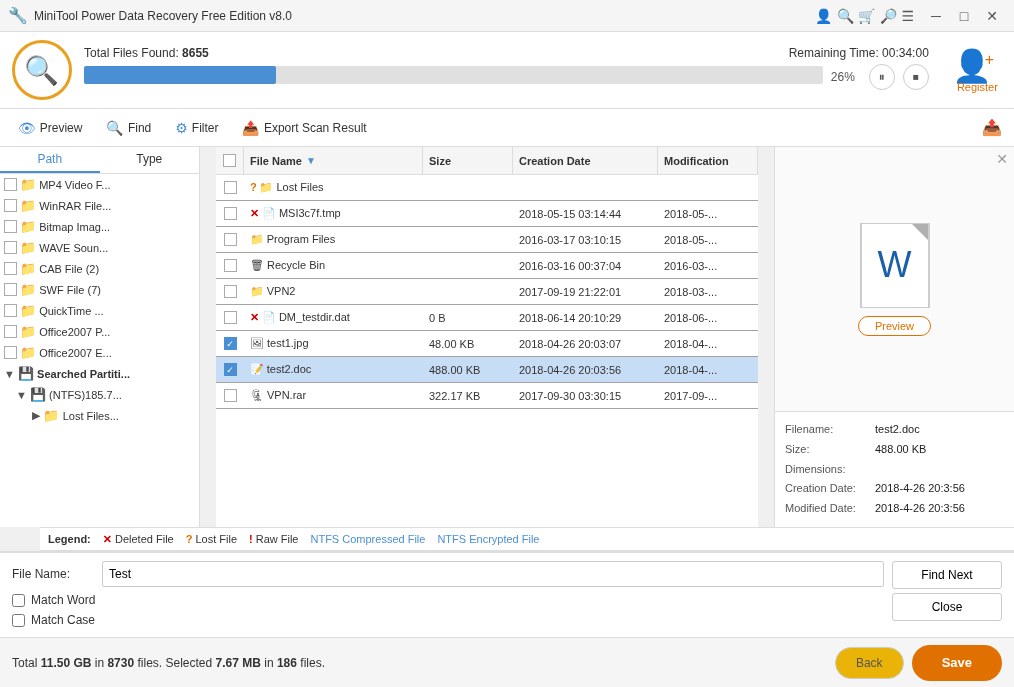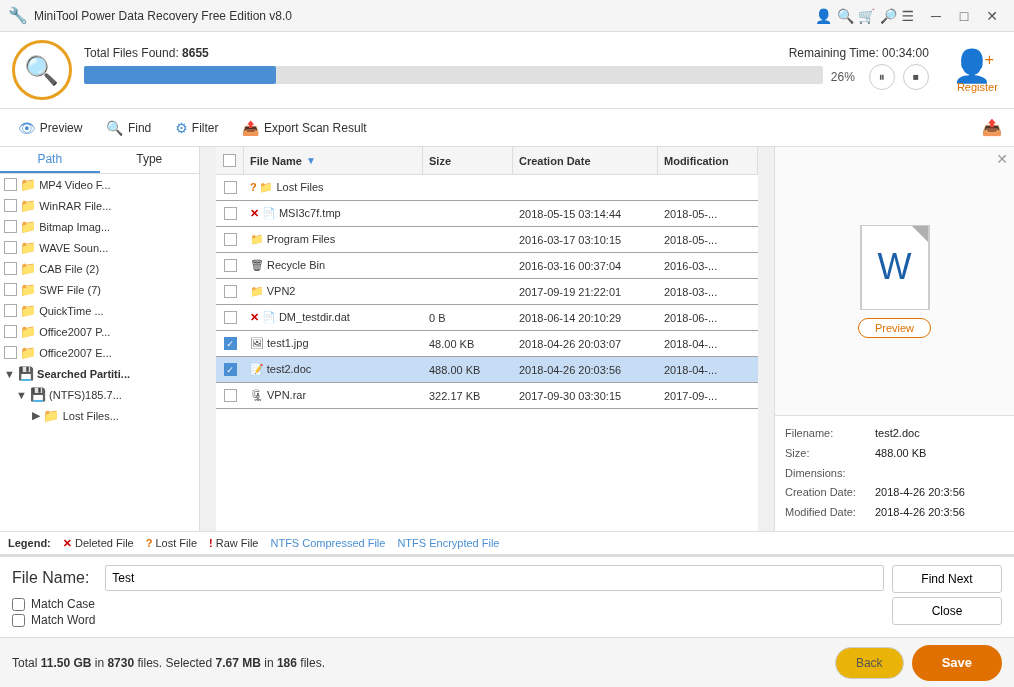--- a/index.html
+++ b/index.html
@@ -63,21 +63,21 @@
     .doc-preview-icon { width: 70px; height: 85px; background: white; border: 1px solid #ccc; display: flex; align-items: center; justify-content: center; position: relative; }
     .doc-preview-icon::before { content: ''; position: absolute; top: 0; right: 0; border-style: solid; border-width: 0 14px 14px 0; border-color: transparent #c0c0c0 transparent transparent; }
     .preview-btn { margin-top: 8px; border: 1px solid #e07000; color: #e07000; background: white; padding: 3px 16px; border-radius: 12px; cursor: pointer; font-size: 11px; }
 
     .file-info { padding: 8px 10px; font-size: 11px; line-height: 1.8; }
     .file-info .info-row { display: flex; }
     .file-info .info-label { color: #555; width: 90px; flex-shrink: 0; }
     .file-info .info-value { font-weight: normal; color: #222; }
 
     
-    #legend { background: white; height: 24px; display: flex; align-items: center; padding: 0 8px; gap: 12px; font-size: 11px; border-top: 1px solid #ddd; border-bottom: 1px solid #ddd; }
+    #legend { background: white; height: 24px; display: flex; align-items: center; padding: 0 8px; gap: 12px; font-size: 11px; border-top: 1px solid #ddd; border-bottom: 1px solid #ddd; margin-left: 40px; }
     .legend-item { display: flex; align-items: center; gap: 3px; }
     .legend-del { color: #cc0000; font-weight: bold; font-size: 11px; }
     .legend-lost { color: #e07000; font-weight: bold; font-size: 11px; }
     .legend-raw { color: #cc0000; font-weight: bold; font-size: 11px; }
     .legend-ntfs { color: #4a8fd4; font-size: 11px; }
     .legend-enc { color: #4a8fd4; font-size: 11px; }
 
     
     #search-section { background: white; border-top: 2px solid #ddd; padding: 8px 12px; }
     #search-row { display: flex; align-items: center; gap: 8px; margin-bottom: 6px; }
@@ -412,30 +412,30 @@
     </span>
     <span class="legend-item legend-enc">
       <span>NTFS Encrypted File</span>
     </span>
   </div>
 
   <div id="search-section">
     <div style="display:flex;gap:8px;align-items:flex-start;">
       <div style="flex:1;">
         <div id="search-row">
-          <label style="font-size:16px;white-space:nowrap;margin-right:8px;line-height:26px;">File Name:</label>
+          <label style="font-size:12px;white-space:nowrap;margin-right:24px;line-height:26px;">File Name:</label>
           <input type="text" id="search-input" value="Test" style="flex: 1 1 0%; height: 26px; border: 1px solid rgb(204, 204, 204); padding: 0px 6px; font-size: 12px; border-radius: 2px; width: calc(100% - 80px);">
+        </div>
+        <div class="check-row">
+          <input type="checkbox" style="">
+          <span>Match Word</span>
         </div>
         <div class="check-row" style="margin-top:6px;">
           <input type="checkbox" style="">
           <span>Match Case</span>
-        </div>
-        <div class="check-row">
-          <input type="checkbox" style="">
-          <span>Match Word</span>
         </div>
       </div>
       <div id="search-btns">
         <button class="find-next-btn">Find Next</button>
         <button class="close-search-btn">Close</button>
       </div>
     </div>
   </div>
 
   <div id="bottom-bar">

